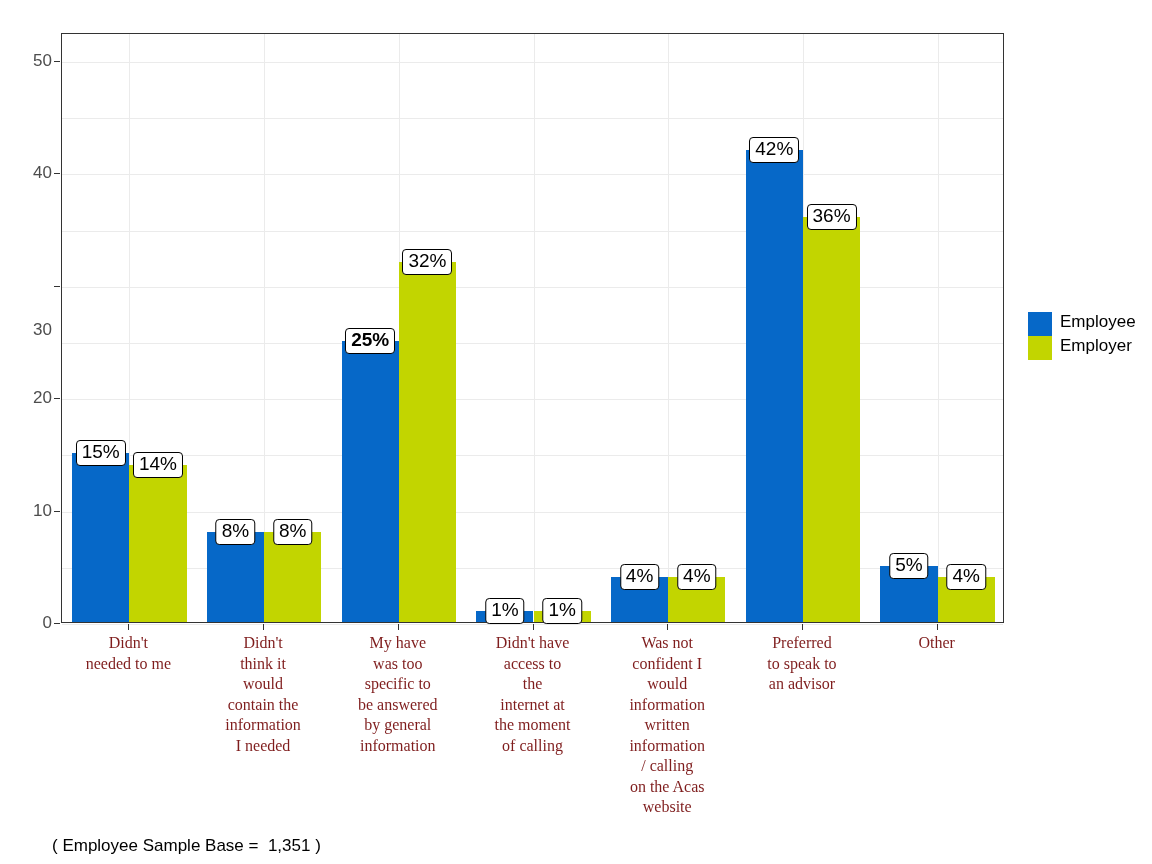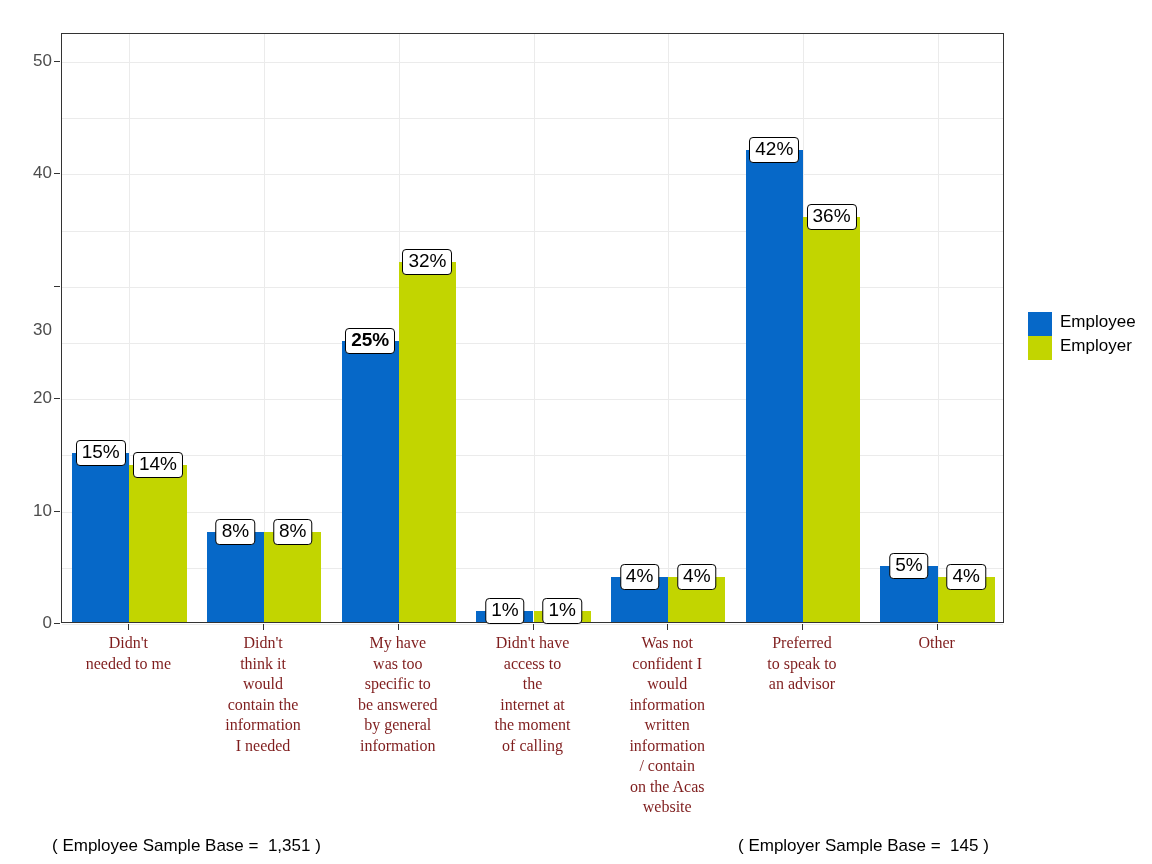--- a/index.html
+++ b/index.html
@@ -271,21 +271,21 @@
         <div>of calling</div>
       </div>
       <div class="x-tick-mark" style="left: 606.214px;"></div>
       <div class="x-label" style="left: 606.214px;">
         <div>Was not</div>
         <div>confident I</div>
         <div>would</div>
         <div>information</div>
         <div>written</div>
         <div>information</div>
-        <div>/ contain</div>
+        <div>/ calling</div>
         <div>on the Acas</div>
         <div>website</div>
       </div>
       <div class="x-tick-mark" style="left: 740.929px;"></div>
       <div class="x-label" style="left: 740.929px;">
         <div>Preferred</div>
         <div>to speak to</div>
         <div>an advisor</div>
       </div>
       <div class="x-tick-mark" style="left: 875.643px;"></div>
@@ -299,21 +299,20 @@
         <div class="legend-key" style="background: rgb(6, 104, 200);"></div>
         <div class="legend-label">Employee</div>
       </div>
       <div class="legend-row">
         <div class="legend-key" style="background: rgb(194, 213, 0);"></div>
         <div class="legend-label">Employer</div>
       </div>
     </div>
 
   <div class="footnote" id="footnote-employee">( Employee Sample Base =  1,351 )</div>
-  <div class="footnote" id="footnote-employer">( Employer Sample Base =  145 )</div>
 
 <div class="y-tick-mark" style="top: 623px;"></div>
     <div class="y-tick-mark" style="top: 510.619px;"></div>
     <div class="y-tick-mark" style="top: 398.238px;"></div>
     <div class="y-tick-mark" style="top: 285.857px;"></div>
     <div class="y-tick-mark" style="top: 173.476px;"></div>
     <div class="y-tick-mark" style="top: 61.0952px;"></div>
   </div>
 
 </body></html>

